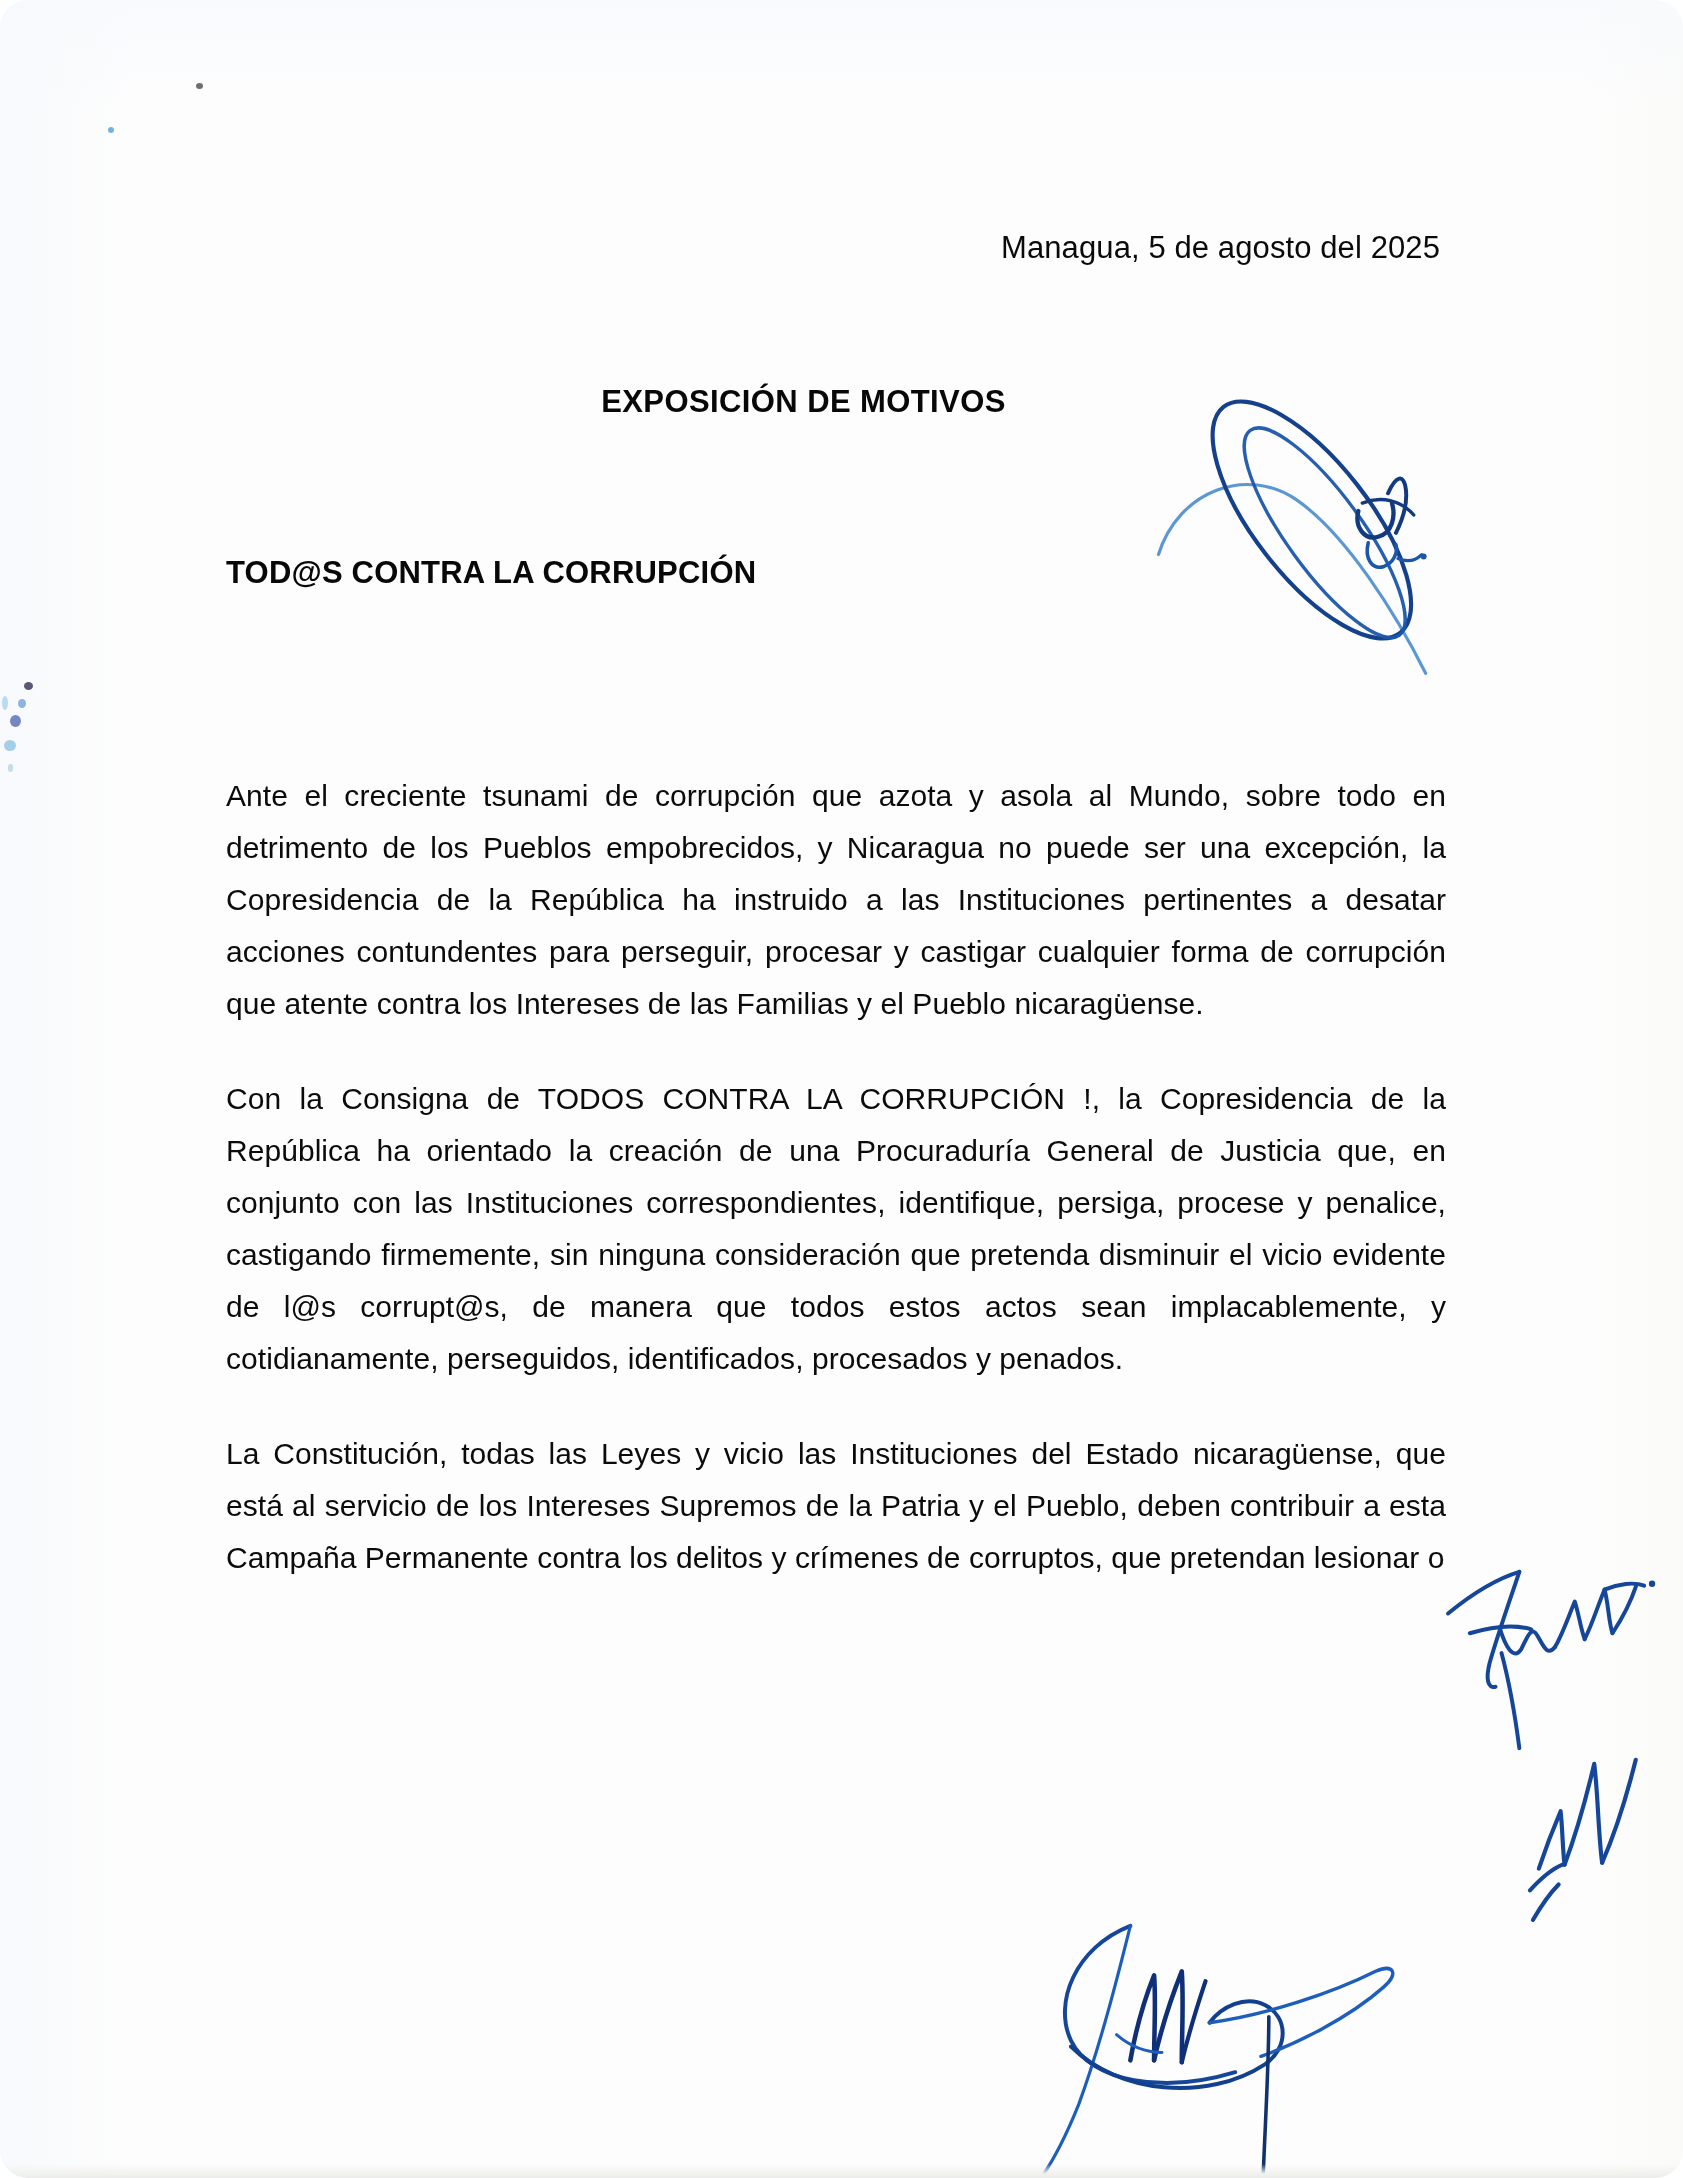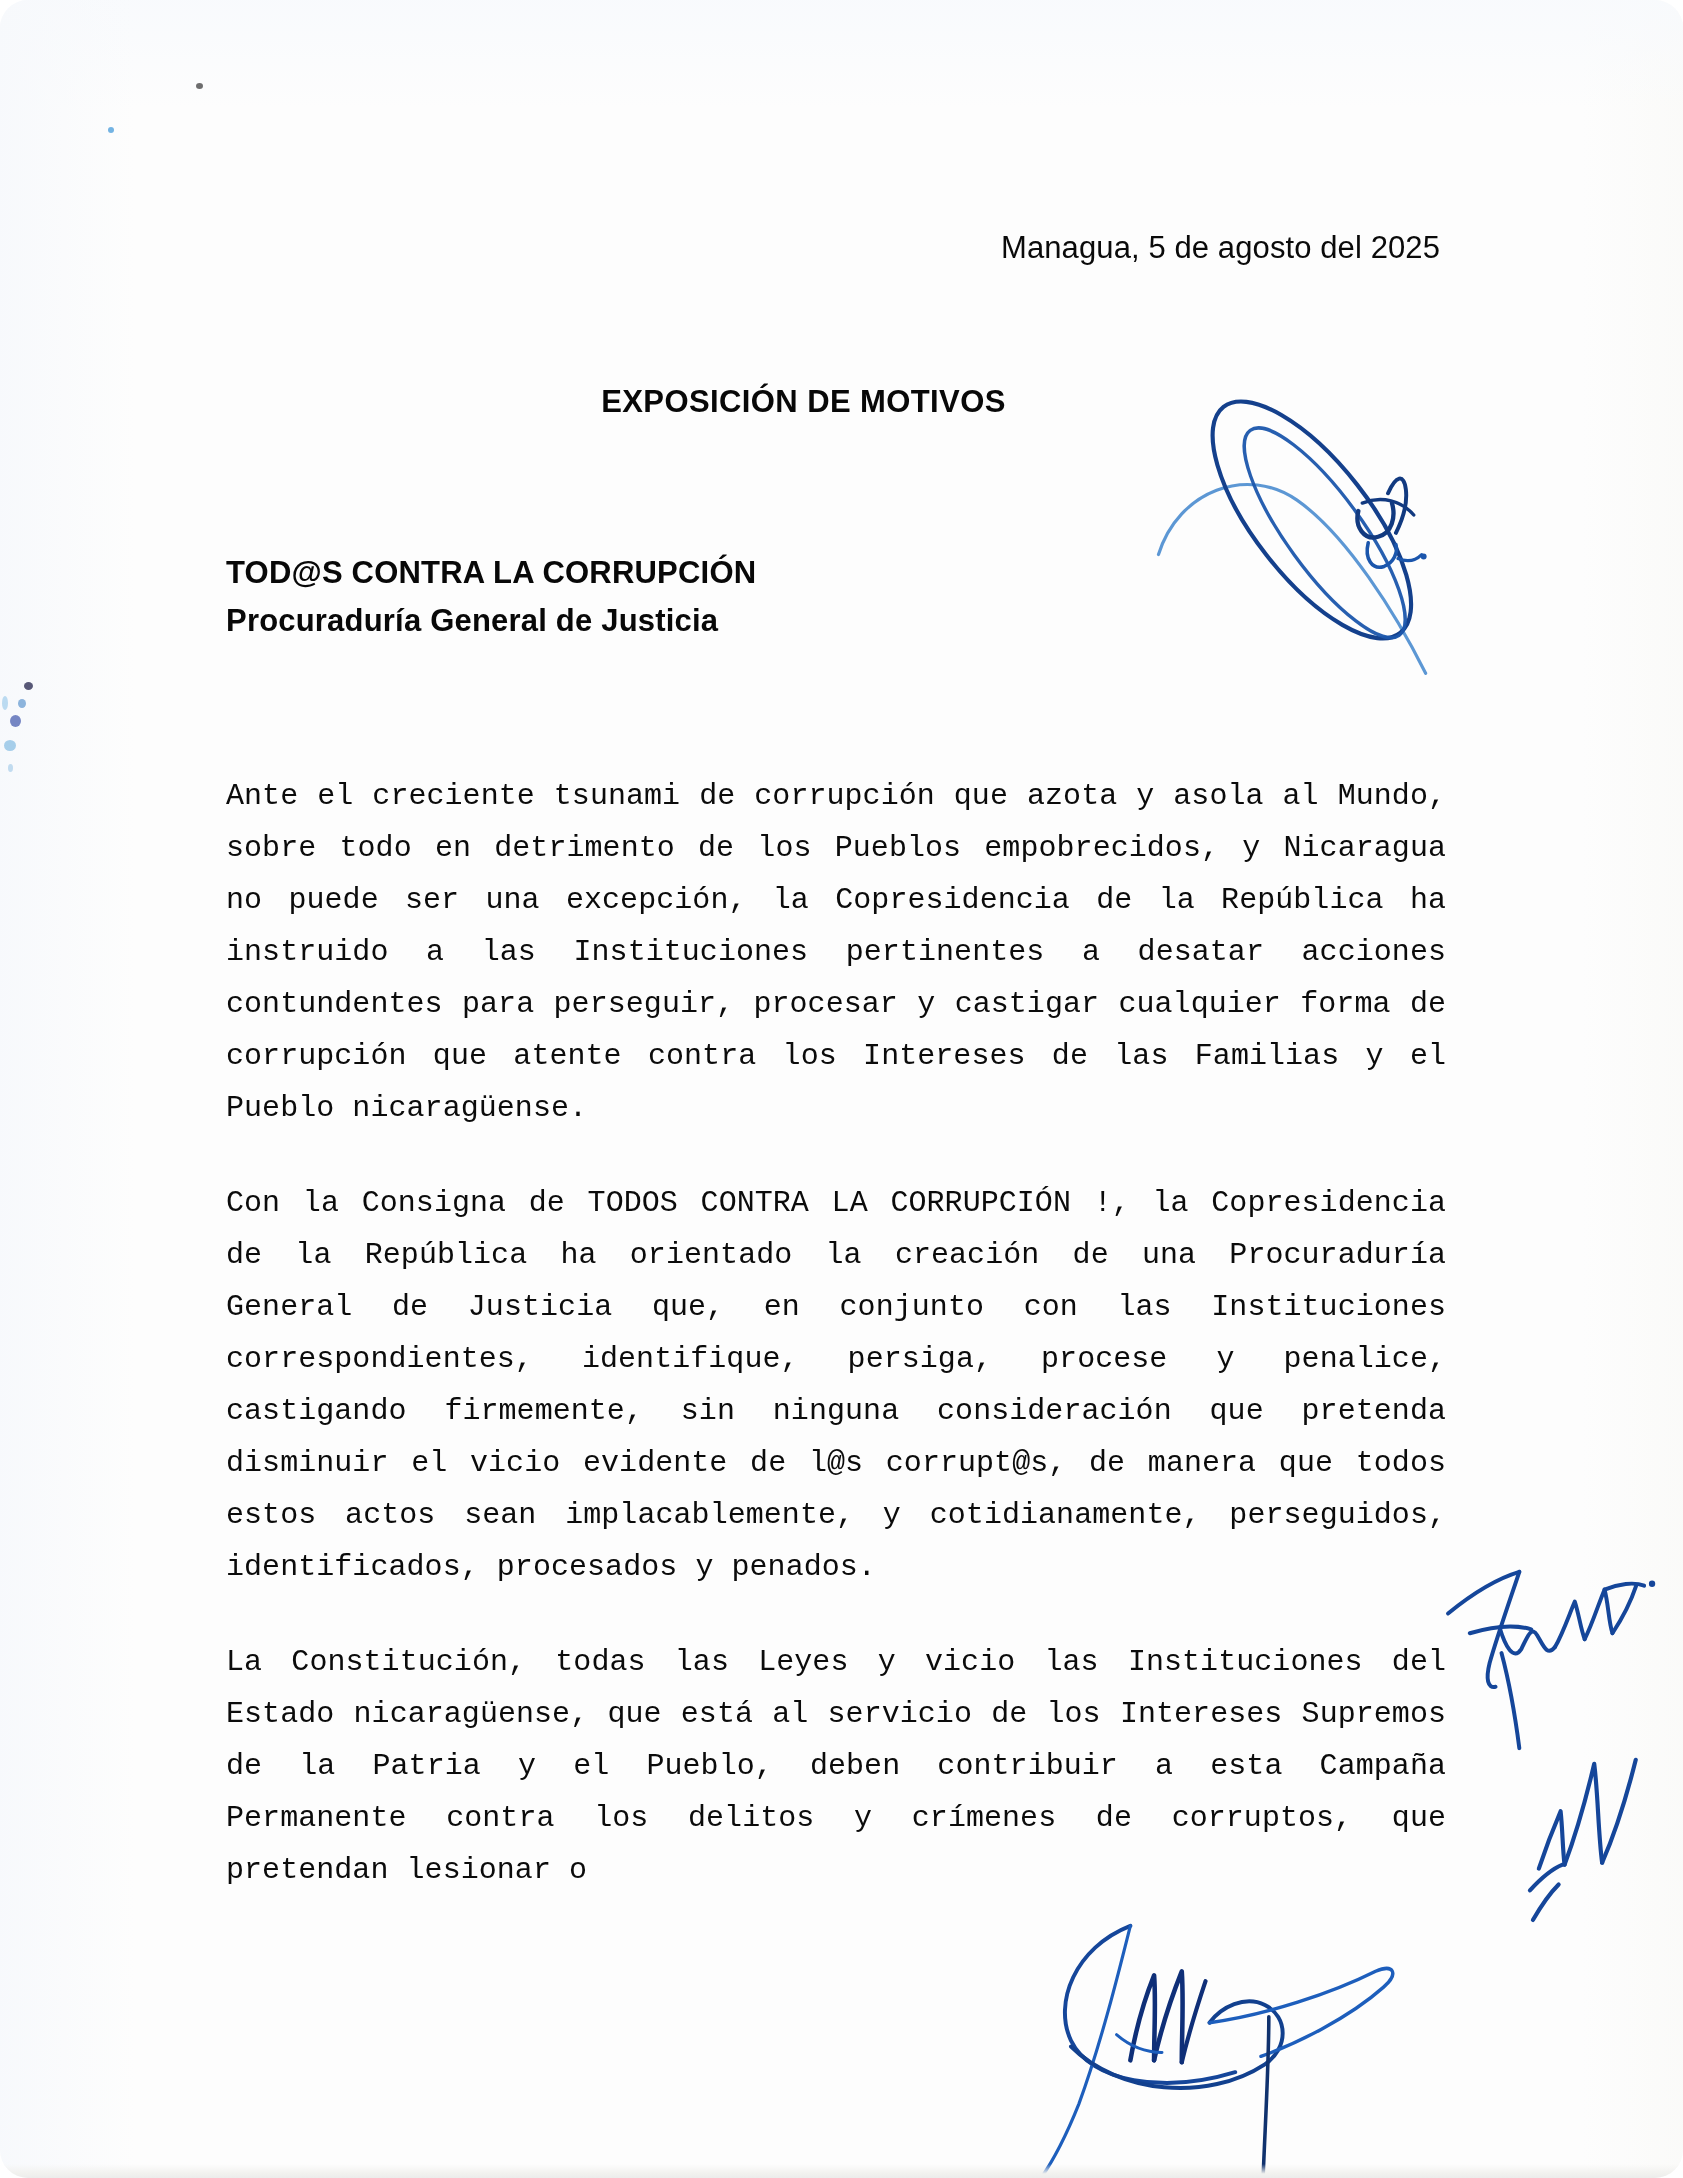--- a/index.html
+++ b/index.html
@@ -77,21 +77,20 @@
     line-height: 48px;
     letter-spacing: 0.2px;
     white-space: nowrap;
   }
 
   .body-area {
     position: absolute;
     left: 226px;
     top: 770px;
     width: 1220px;
-    font-family: Liberation Mono, monospace;
   }
   .para {
     font-size: 30px;
     line-height: 52px;
     color: #0b0b0b;
     text-align: justify;
     text-justify: inter-word;
     margin: 0 0 43px 0;
     letter-spacing: 0.05px;
   }
@@ -123,21 +122,20 @@
   <div class="speck" style="left:4px; top:740px; width:12px; height:11px; background:#6fb0de; opacity:.6;"></div>
   <div class="speck" style="left:2px; top:696px; width:6px; height:14px; background:#7dbbe5; opacity:.5;"></div>
   <div class="speck" style="left:8px; top:764px; width:5px; height:8px; background:#7fb6e0; opacity:.45;"></div>
 
   <div class="date-line">Managua, 5 de agosto del 2025</div>
 
   <div class="doc-title">EXPOSICIÓN DE MOTIVOS</div>
 
   <div class="letterhead">
     <div class="lh-line">TOD@S CONTRA LA CORRUPCIÓN</div>
-    <div class="lh-line">Procuraduría General de Justicia</div>
   </div>
 
   <div class="body-area">
     <p class="para">Ante el creciente tsunami de corrupción que azota y asola al Mundo, sobre todo en detrimento de los Pueblos empobrecidos, y Nicaragua no puede ser una excepción, la Copresidencia de la República ha instruido a las Instituciones pertinentes a desatar acciones contundentes para perseguir, procesar y castigar cualquier forma de corrupción que atente contra los Intereses de las Familias y el Pueblo nicaragüense.</p>
     <p class="para">Con la Consigna de TODOS CONTRA LA CORRUPCIÓN !, la Copresidencia de la República ha orientado la creación de una Procuraduría General de Justicia que, en conjunto con las Instituciones correspondientes, identifique, persiga, procese y penalice, castigando firmemente, sin ninguna consideración que pretenda disminuir el vicio evidente de l@s corrupt@s, de manera que todos estos actos sean implacablemente, y cotidianamente, perseguidos, identificados, procesados y penados.</p>
     <p class="para">La Constitución, todas las Leyes y vicio las Instituciones del Estado nicaragüense, que está al servicio de los Intereses Supremos de la Patria y el Pueblo, deben contribuir a esta Campaña Permanente contra los delitos y crímenes de corruptos, que pretendan lesionar o</p>
   </div>
 
   <svg class="sig" style="left:1099px; top:327px;" width="396" height="376" viewBox="0 0 400 380">
     <g fill="none" stroke-linecap="round" stroke-linejoin="round">

